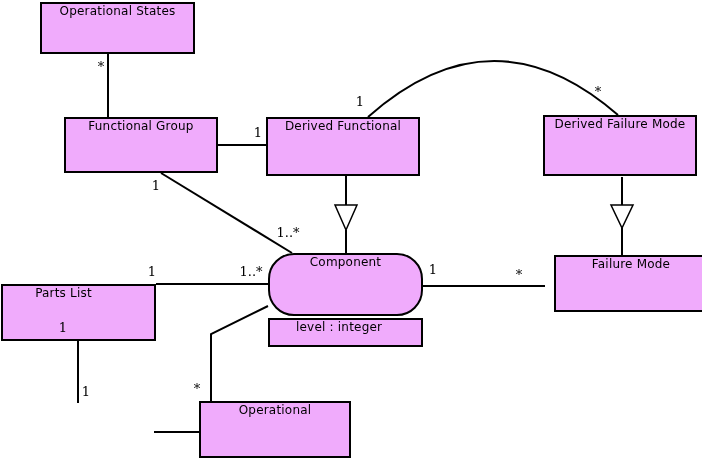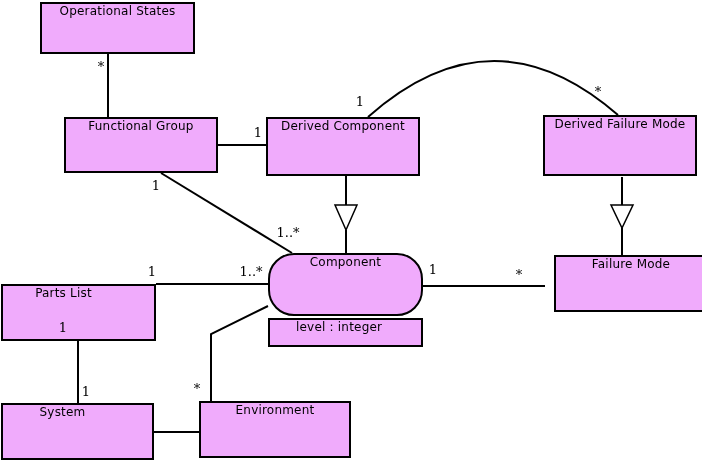--- a/index.html
+++ b/index.html
@@ -85,21 +85,21 @@
 
   <div class="box" style="left:40px; top:2px; width:155px; height:52px;">
     <span>Operational States</span>
   </div>
 
   <div class="box" style="left:38px; top:117px; width:154px; height:56px;margin-left:26px;">
     <span>Functional Group</span>
   </div>
 
   <div class="box" style="left:266px; top:117px; width:154px; height:59px;">
-    <span>Derived Component</span>
+    <span>Derived Functional</span>
   </div>
 
   <div class="box" style="left:543px; top:115px; width:154px; height:61px;">
     <span>Derived Failure Mode</span>
   </div>
 
   <div class="box shift-left" style="left:1px; top:256px; width:155px; height:57px;margin-top:28px;">
     <span>Parts List</span>
   </div>
 
@@ -108,26 +108,23 @@
   </div>
 
   <div class="box attrs" style="left:268px; top:318px; width:155px; height:29px;">
     <span>level : integer</span>
   </div>
 
   <div class="box" style="left:554px; top:255px; width:154px; height:57px;">
     <span>Failure Mode</span>
   </div>
 
-  <div class="box shift-left" style="left:1px; top:403px; width:153px; height:57px;">
-    <span>System</span>
-  </div>
 
   <div class="box" style="left:199px; top:401px; width:152px; height:57px;">
-    <span>Environment</span>
+    <span>Operational</span>
   </div>
 
   <span class="mult" style="left:101px; top:66px;">*</span>
   <span class="mult" style="left:258px; top:132px;">1</span>
   <span class="mult" style="left:156px; top:185px;">1</span>
   <span class="mult" style="left:288px; top:232px;">1..*</span>
   <span class="mult" style="left:360px; top:101px;">1</span>
   <span class="mult" style="left:598px; top:91px;">*</span>
   <span class="mult" style="left:152px; top:271px;">1</span>
   <span class="mult" style="left:251px; top:271px;">1..*</span>

